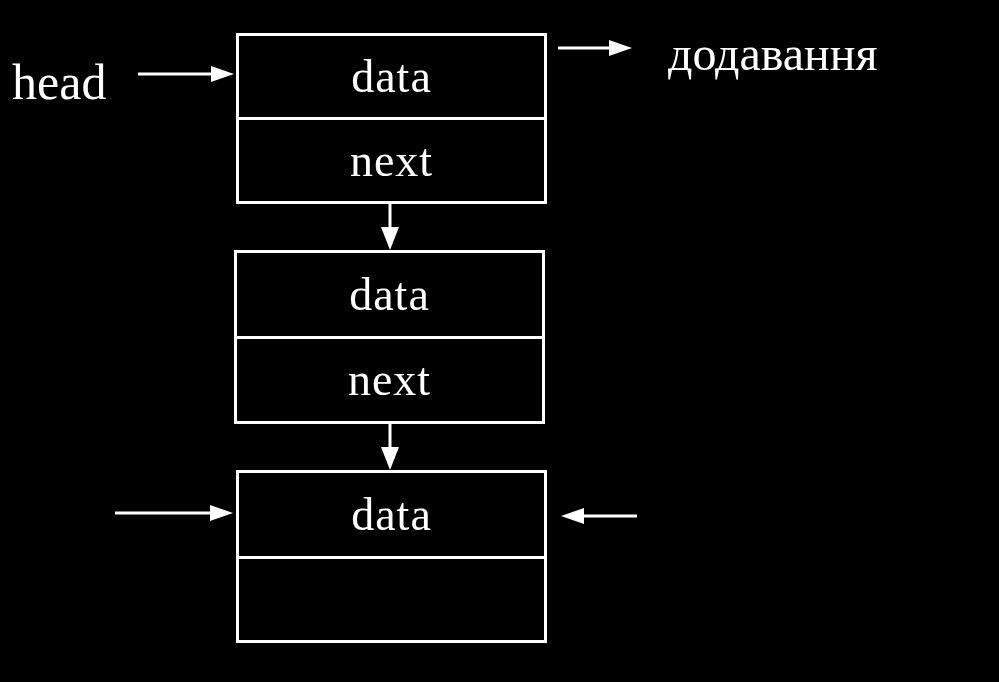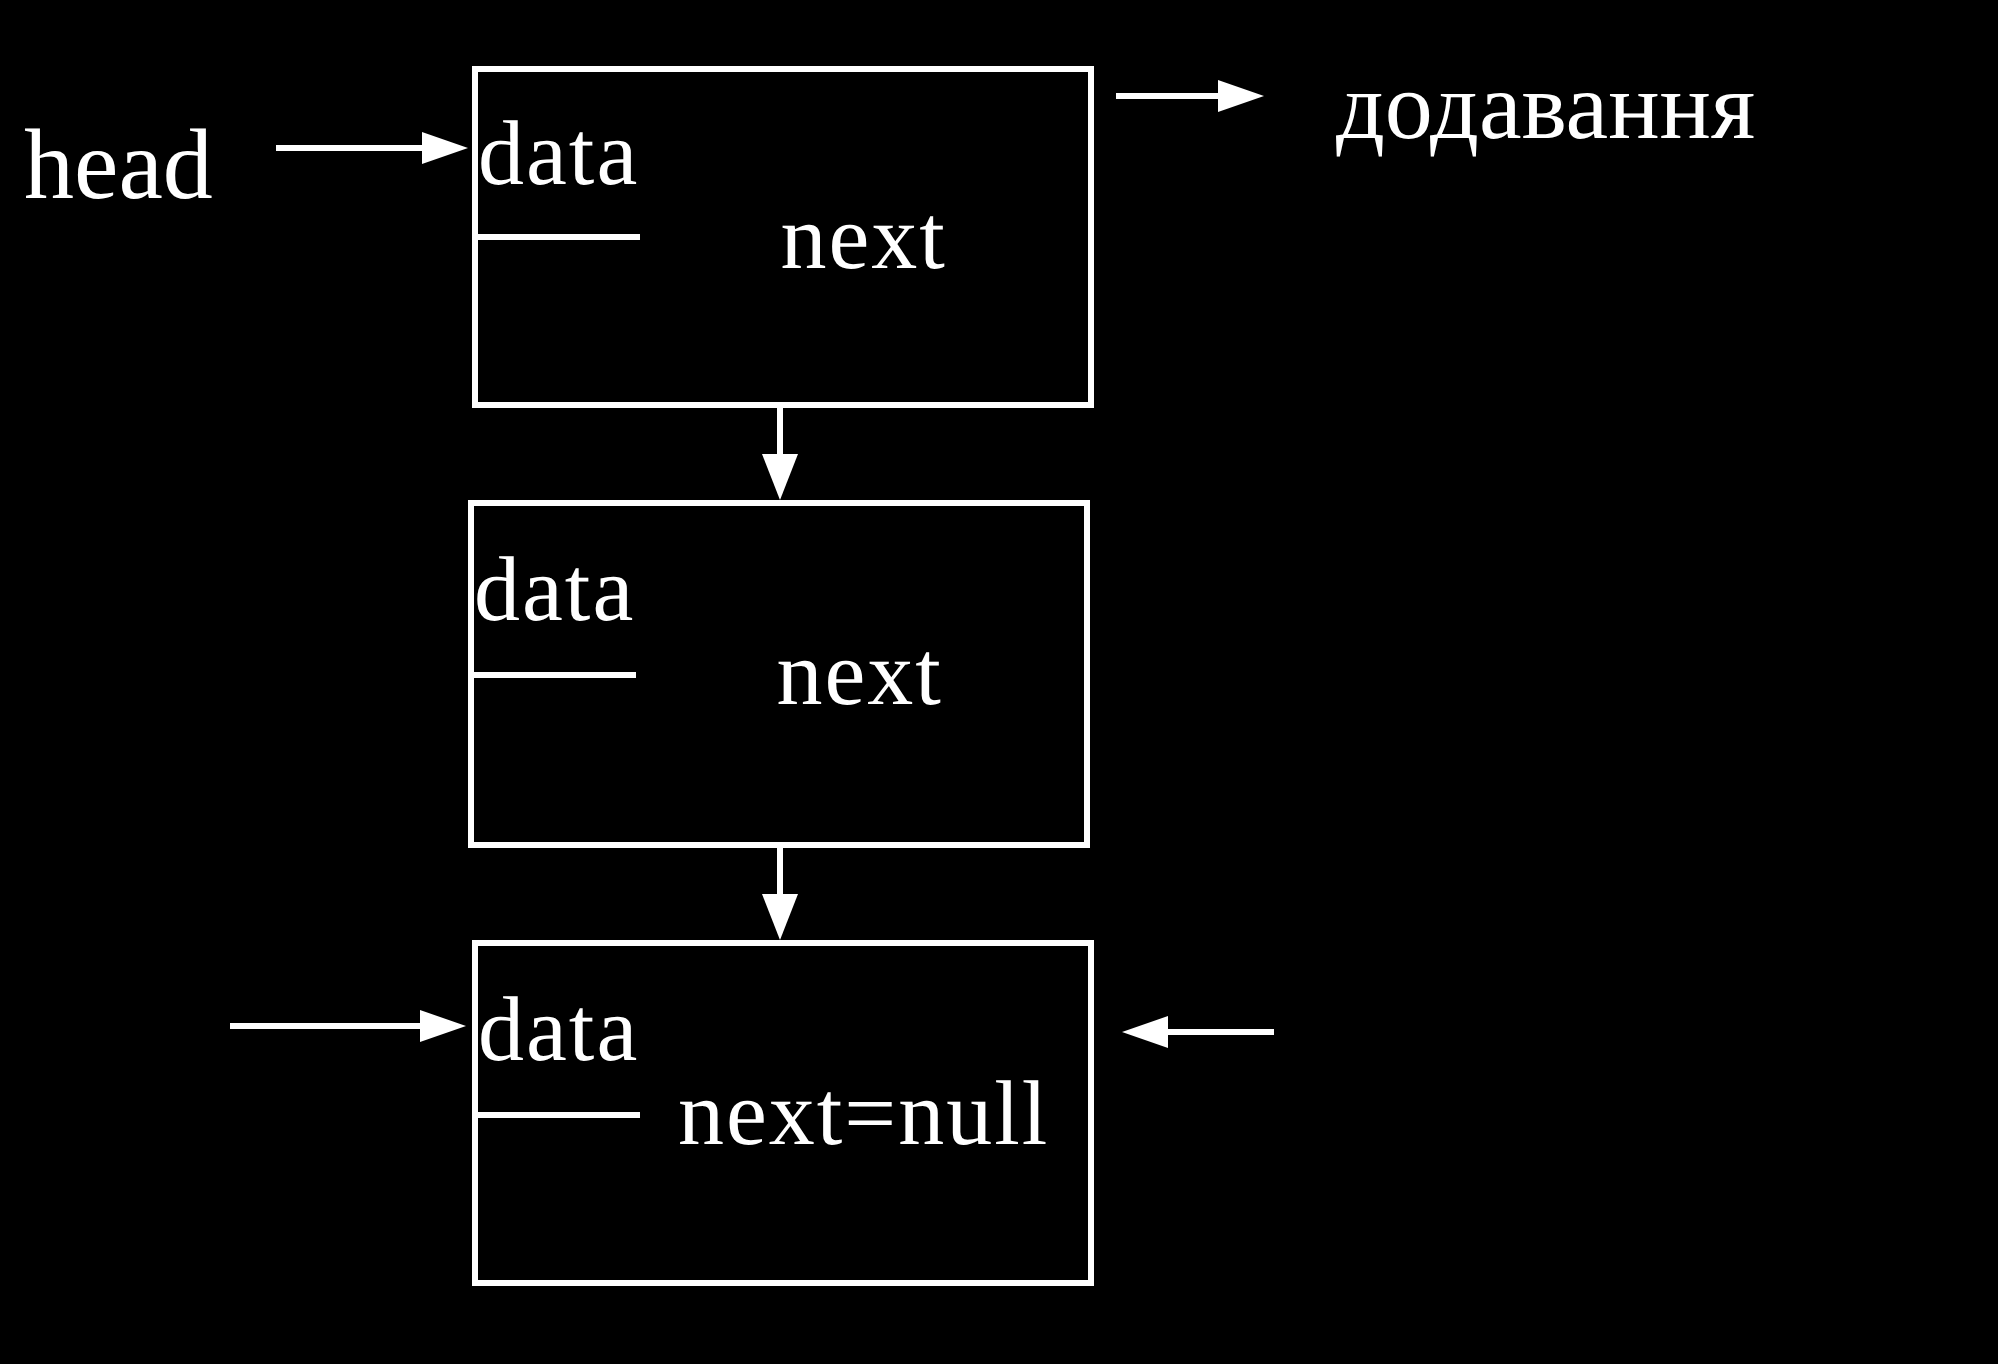--- a/index.html
+++ b/index.html
@@ -17,21 +17,21 @@
     height: 682px;
     background: #000000;
     color: #ffffff;
   }
   .node {
     position: absolute;
     width: 305px;
     border: 3px solid #ffffff;
     background: #000000;
     display: flex;
-    flex-direction: row;
+    flex-direction: column;
   }
   .node-row {
     display: flex;
     align-items: center;
     justify-content: center;
     font-size: 46px;
     line-height: 1;
     color: #ffffff;
     letter-spacing: 1px;
   }
@@ -87,21 +87,20 @@
     <div class="node-row next-row">next</div>
   </div>
 
   <div class="node" id="node2">
     <div class="node-row data-row">data</div>
     <div class="node-row next-row">next</div>
   </div>
 
   <div class="node" id="node3">
     <div class="node-row data-row">data</div>
-    <div class="node-row next-row">next=null</div>
   </div>
 
   <svg id="arrow-layer" viewBox="0 0 999 682" xmlns="http://www.w3.org/2000/svg">
 
     <g>
       <line x1="138" y1="74" x2="213" y2="74"></line>
       <polygon points="234,74 211,66 211,82"></polygon>
     </g>
 
     <g>

